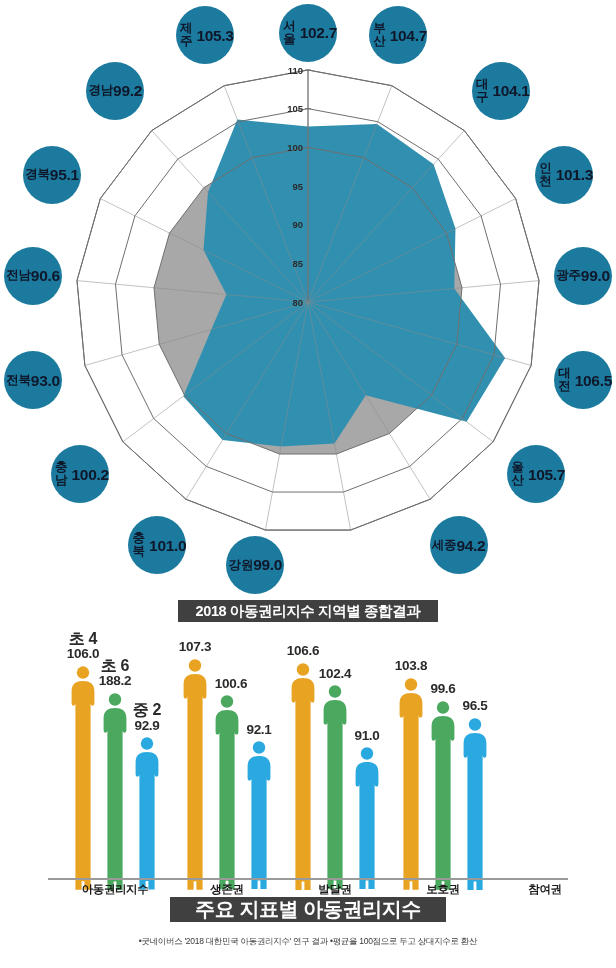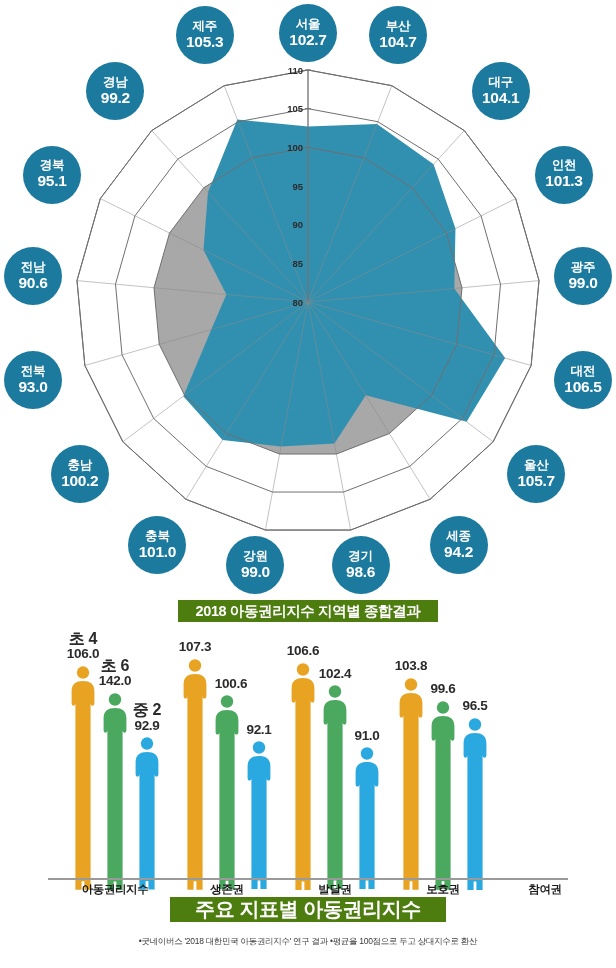--- a/index.html
+++ b/index.html
@@ -6,31 +6,31 @@
   body{
     width:616px;height:968px;position:relative;overflow:hidden;
     font-family:"Liberation Sans","DejaVu Sans",sans-serif;
     color:#1b1b1b;
   }
   
   #radar-section{position:absolute;left:0;top:0;width:616px;height:598px;}
   #radar-svg{position:absolute;left:0;top:0;}
   .region-badge{
     position:absolute;border-radius:50%;
-    background:#1b7a9e;color:#ffffff;
-    display:flex;flex-direction:column;align-items:center;justify-content:center;
+    background:#1b7a9e;color:#0f172a;
+    display:flex;flex-direction:row;align-items:center;justify-content:center;
     line-height:1.04;text-align:center;
   }
   .region-badge .rb-name{font-size:12.5px;font-weight:bold;letter-spacing:-.2px;}
   .region-badge .rb-val{font-size:15.5px;font-weight:bold;letter-spacing:-.3px;margin-top:1px;}
   .axis-tick{font-size:9.5px;font-weight:bold;fill:#2b2b2b;}
 
   
   .banner{
-    position:absolute;background:#4d7c0f;color:#fff;
+    position:absolute;background:#404040;color:#fff;
     display:flex;align-items:center;justify-content:center;
     font-size:14.5px;font-weight:bold;letter-spacing:-.4px;
   }
   #banner-radar{left:178px;top:600px;width:260px;height:22px;}
   #banner-bars{left:170px;top:897px;width:276px;height:25px;font-size:20px;}
 
   
   #bar-section{position:absolute;left:0;top:630px;width:616px;height:260px;}
   .bar-group{position:absolute;bottom:0;height:248px;}
   .person{position:absolute;bottom:0;}
@@ -116,24 +116,20 @@
       <span class="rb-val">106.5</span>
     </div>
     <div class="region-badge" style="width: 58px; height: 58px; left: 507.2px; top: 445.4px;">
       <span class="rb-name">울산</span>
       <span class="rb-val">105.7</span>
     </div>
     <div class="region-badge" style="width: 58px; height: 58px; left: 429.6px; top: 516.2px;">
       <span class="rb-name">세종</span>
       <span class="rb-val">94.2</span>
     </div>
-    <div class="region-badge" style="width: 58px; height: 58px; left: 331.6px; top: 536px;">
-      <span class="rb-name">경기</span>
-      <span class="rb-val">98.6</span>
-    </div>
     <div class="region-badge" style="width: 58px; height: 58px; left: 226.4px; top: 536px;">
       <span class="rb-name">강원</span>
       <span class="rb-val">99.0</span>
     </div>
     <div class="region-badge" style="width: 58px; height: 58px; left: 128.4px; top: 516.2px;">
       <span class="rb-name">충북</span>
       <span class="rb-val">101.0</span>
     </div>
     <div class="region-badge" style="width: 58px; height: 58px; left: 50.8px; top: 445.4px;">
       <span class="rb-name">충남</span>
@@ -172,21 +168,21 @@
       <div class="bar-label" style="left: -12px; width: 50px; bottom: 228.13px;">
         <span class="bl-cat">초 4</span>
         <span class="bl-val">106.0</span>
       </div>
       <svg width="26" height="197.49999999999997" viewBox="0 0 26 197.5" class="person" style="left: 32px;">
         <circle cx="13" cy="6.5" r="6.2" fill="#4aa85f"></circle>
         <path d="M 13 15 C 5.5 15 1.6 18.2 1.6 25.5 L 1.6 37 C 1.6 40.5 5.4 40.5 5.4 37 L 5.4 32 L 5.4 196.99999999999997 L 11.6 196.99999999999997 L 11.6 188.49999999999997 L 14.4 188.49999999999997 L 14.4 196.99999999999997 L 20.6 196.99999999999997 L 20.6 32 L 20.6 37 C 20.6 40.5 24.4 40.5 24.4 37 L 24.4 25.5 C 24.4 18.2 20.5 15 13 15 Z" fill="#4aa85f"></path>
       </svg>
       <div class="bar-label" style="left: 20px; width: 50px; bottom: 201.5px; margin-top: 20px;">
         <span class="bl-cat">초 6</span>
-        <span class="bl-val">142.0</span>
+        <span class="bl-val">188.2</span>
       </div>
       <svg width="26" height="152.93478260869568" viewBox="0 0 26 152.9" class="person" style="left: 64px;">
         <circle cx="13" cy="6.5" r="6.2" fill="#2aa9e0"></circle>
         <path d="M 13 15 C 5.5 15 1.6 18.2 1.6 25.5 L 1.6 37 C 1.6 40.5 5.4 40.5 5.4 37 L 5.4 32 L 5.4 152.43478260869568 L 11.6 152.43478260869568 L 11.6 143.93478260869568 L 14.4 143.93478260869568 L 14.4 152.43478260869568 L 20.6 152.43478260869568 L 20.6 32 L 20.6 37 C 20.6 40.5 24.4 40.5 24.4 37 L 24.4 25.5 C 24.4 18.2 20.5 15 13 15 Z" fill="#2aa9e0"></path>
       </svg>
       <div class="bar-label" style="left: 52px; width: 50px; bottom: 156.935px;">
         <span class="bl-cat">중 2</span>
         <span class="bl-val">92.9</span>
       </div>
     </div>

